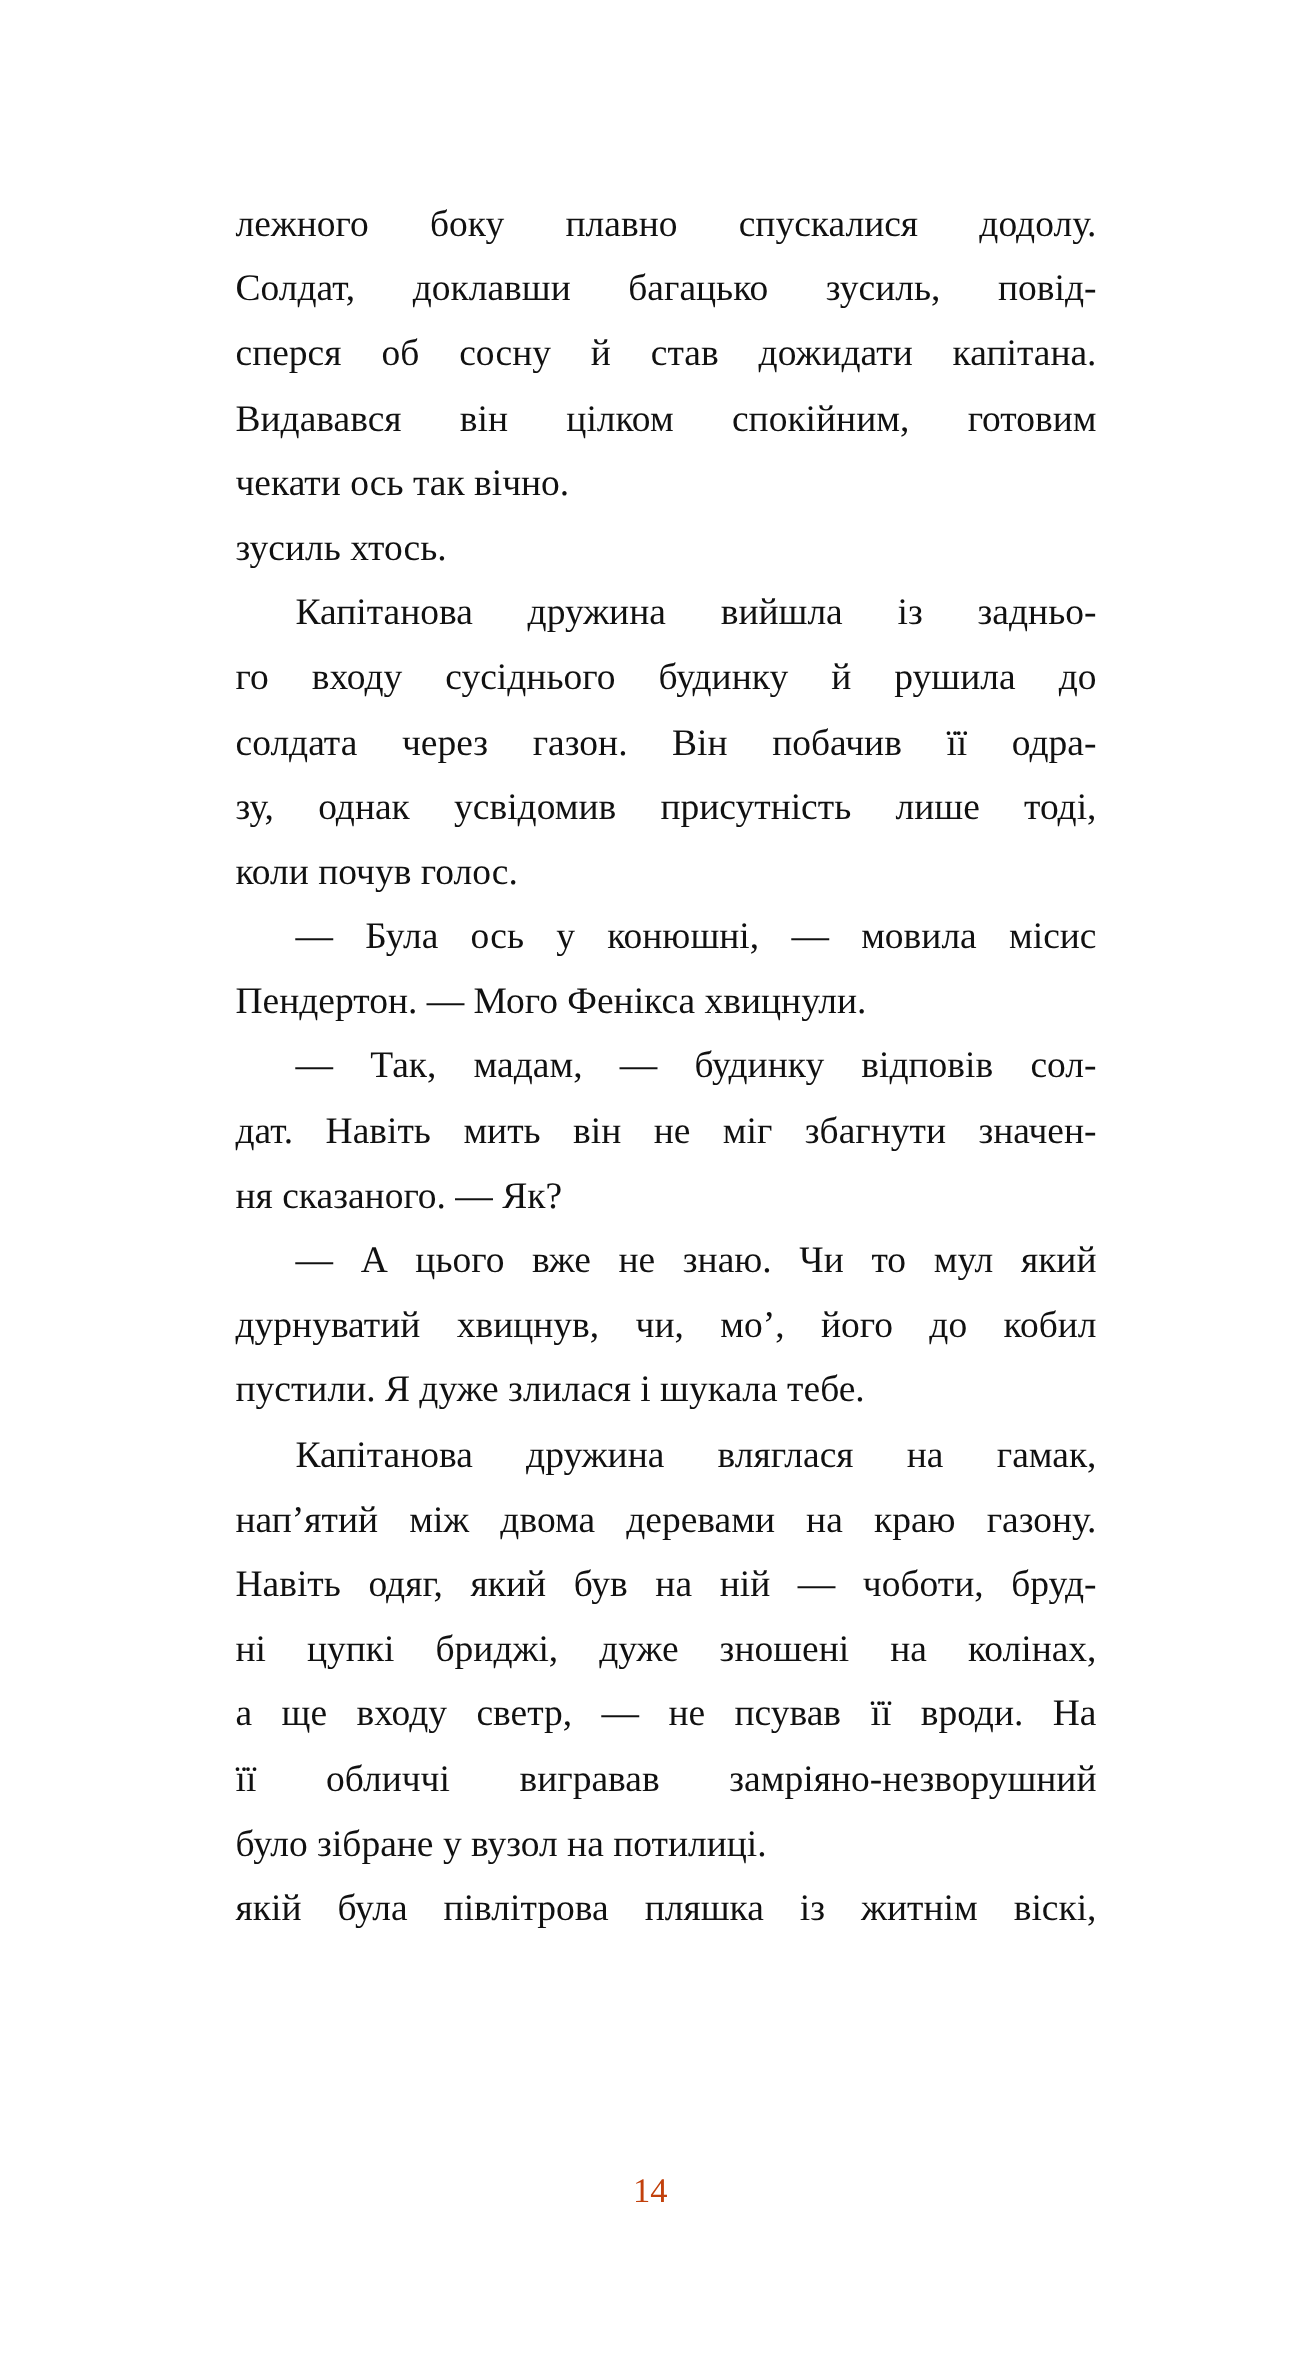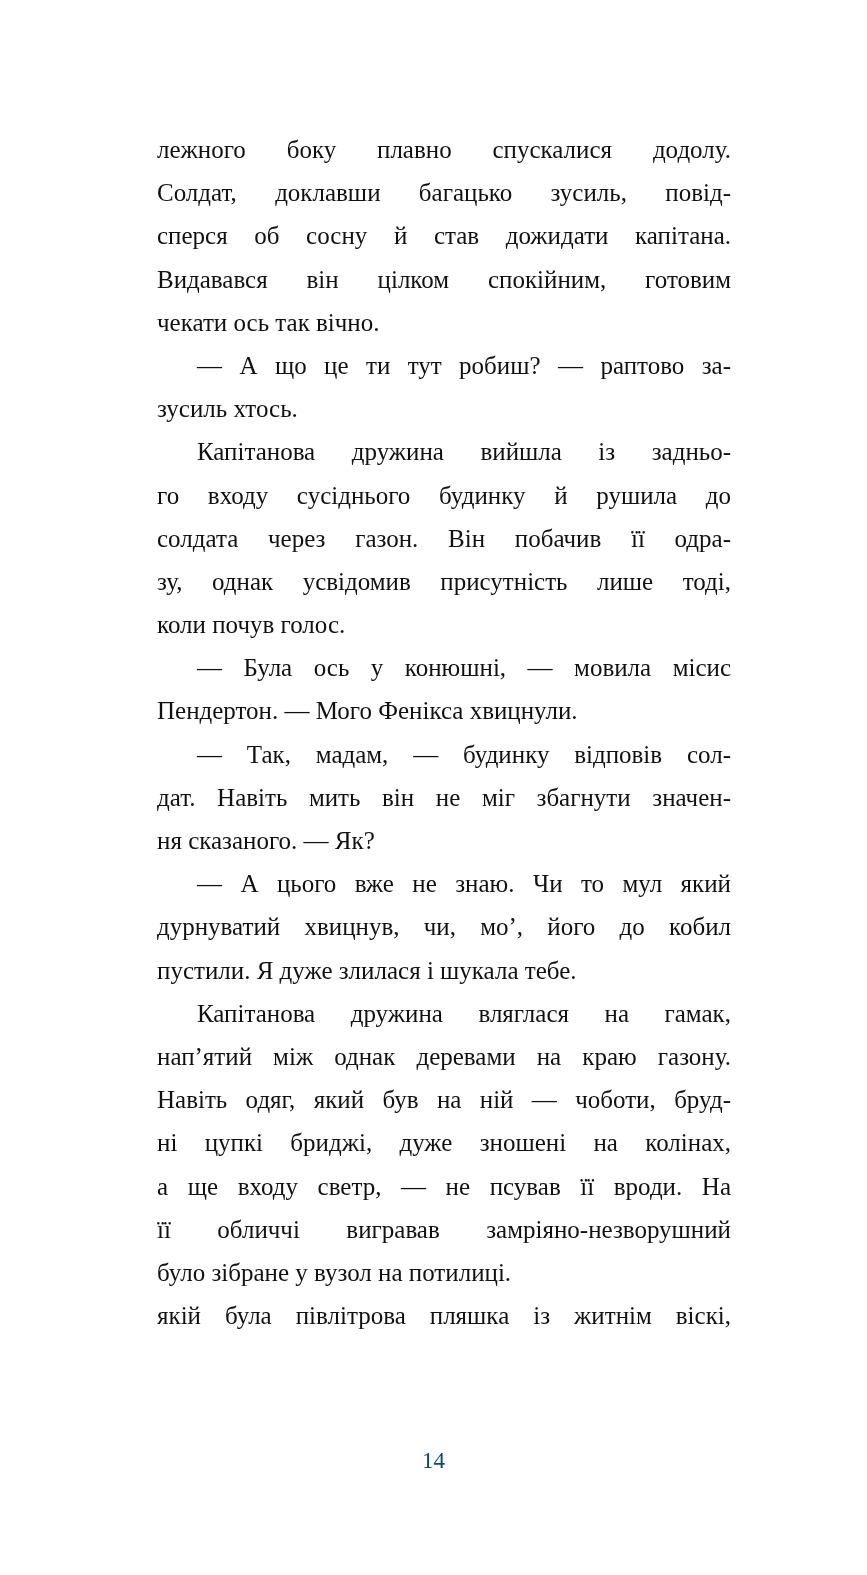--- a/index.html
+++ b/index.html
@@ -39,38 +39,37 @@
       padding-left: 40px;
     }
     .page-number {
       position: absolute;
       left: 0;
       width: 867px;
       top: 1448px;
       text-align: center;
       font-size: 23px;
       font-family: "Liberation Serif", "DejaVu Serif", serif;
-      color: #0c4a6e;
+      color: #c2410c;
     }
   </style>
 </head>
 <body>
 
 <div class="page">
 
   <div>
     <span class="line">лежного боку плавно спускалися додолу.</span>
     <span class="line">Солдат, доклавши багацько зусиль, повід-</span>
     <span class="line">сперся об сосну й став дожидати капітана.</span>
     <span class="line">Видавався він цілком спокійним, готовим</span>
     <span class="line last">чекати ось так вічно.</span>
   </div>
 
   <div>
-    <span class="line indent">— А що це ти тут робиш? — раптово за-</span>
     <span class="line last">зусиль хтось.</span>
   </div>
 
   <div>
     <span class="line indent">Капітанова дружина вийшла із задньо-</span>
     <span class="line">го входу сусіднього будинку й рушила до</span>
     <span class="line">солдата через газон. Він побачив її одра-</span>
     <span class="line">зу, однак усвідомив присутність лише тоді,</span>
     <span class="line last">коли почув голос.</span>
   </div>
@@ -87,21 +86,21 @@
   </div>
 
   <div>
     <span class="line indent">— А цього вже не знаю. Чи то мул який</span>
     <span class="line">дурнуватий хвицнув, чи, мо’, його до кобил</span>
     <span class="line last">пустили. Я дуже злилася і шукала тебе.</span>
   </div>
 
   <div>
     <span class="line indent">Капітанова дружина вляглася на гамак,</span>
-    <span class="line">нап’ятий між однак деревами на краю газону.</span>
+    <span class="line">нап’ятий між двома деревами на краю газону.</span>
     <span class="line">Навіть одяг, який був на ній — чоботи, бруд-</span>
     <span class="line">ні цупкі бриджі, дуже зношені на колінах,</span>
     <span class="line">а ще входу светр, — не псував її вроди. На</span>
     <span class="line">її обличчі вигравав замріяно-незворушний</span>
     <span class="line last">було зібране у вузол на потилиці.</span>
   </div>
 
   <div>
     <span class="line">якій була півлітрова пляшка із житнім віскі,</span>
   </div>

